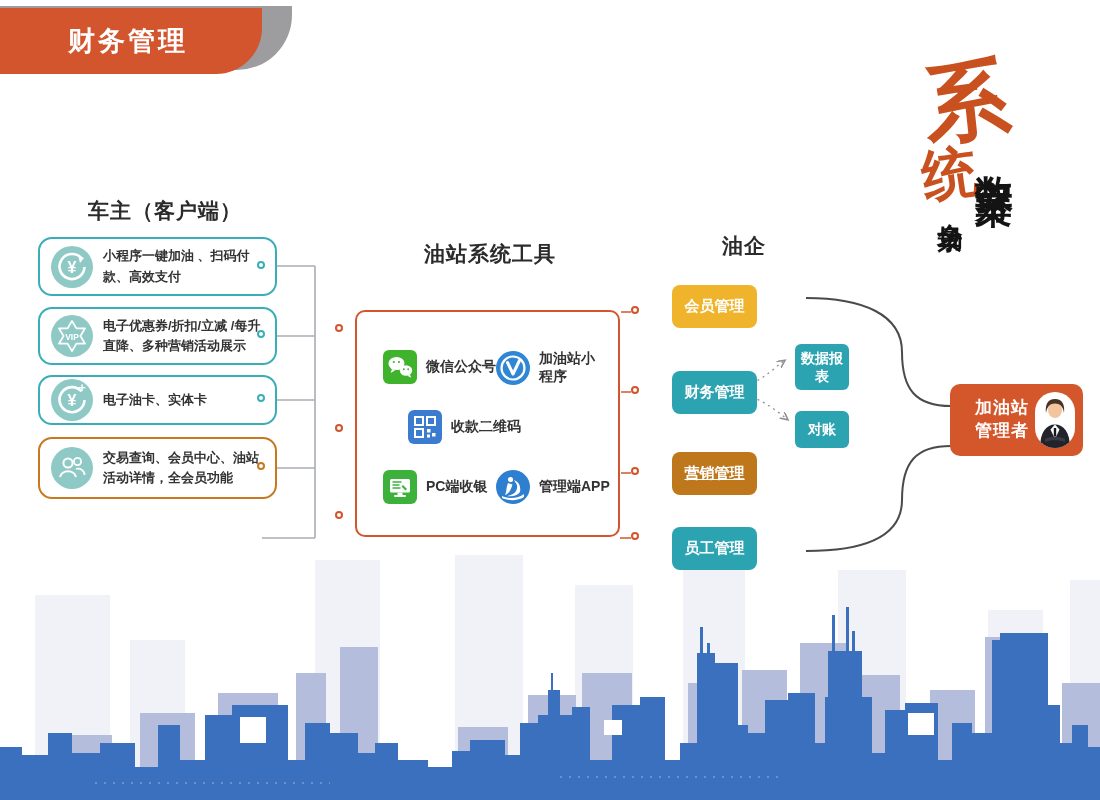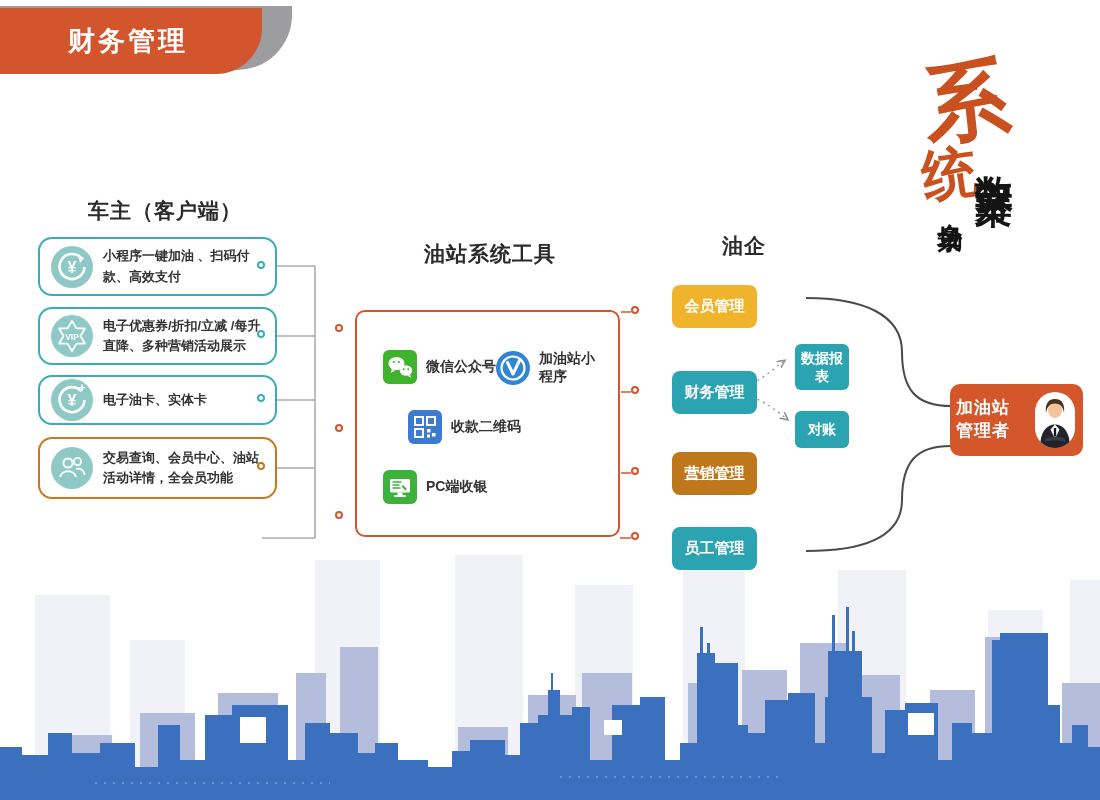--- a/index.html
+++ b/index.html
@@ -45,21 +45,21 @@
             color:#fff; font-size:15px; font-weight:bold; z-index:2; white-space:nowrap;text-align:center; }
   .m-yellow { background:#efb42c; }
   .m-teal   { background:#2ba3b1; }
   .m-brown  { background:#bf771c; }
   .output { left:795px; width:54px; border-radius:6px; background:#2ba3b1; color:#fff; font-size:14px; font-weight:bold;
             display:flex; align-items:center; justify-content:center; text-align:center; line-height:1.3; z-index:2; }
 
   
   .manager { left:950px; top:384px; width:133px; height:72px; background:#d4572b; border-radius:10px; z-index:2;
              display:flex; align-items:center; }
-  .manager-label { color:#fff; font-size:17px; font-weight:bold; line-height:1.35; padding-left:6px; letter-spacing:1px; }
+  .manager-label { color:#fff; font-size:17px; font-weight:bold; line-height:1.35; padding-left:25px; letter-spacing:1px; }
   .avatar-pill { position:absolute; right:8px; top:8px; width:40px; height:56px; background:#fff; border-radius:20px; overflow:hidden; }
 
   svg.connectors { left:0; top:0; z-index:1; }
   svg.skyline { left:0; top:555px; z-index:0; }
 </style>
 </head>
 <body>
 
 <div id="canvas">
 
@@ -193,20 +193,30 @@
       <rect width="34" height="34" rx="6" fill="#3cb23c"></rect>
       <rect x="7" y="9" width="20" height="13.5" rx="1.5" fill="#fff"></rect>
       <path d="M9.5 12 h9 M9.5 15 h7 M9.5 18 h8" stroke="#3cb23c" stroke-width="1.4"></path>
       <path d="M20 15 l4 4 l-1.5 1.5 l-4-4 Z" fill="#3cb23c"></path>
       <rect x="14.5" y="22.5" width="5" height="2.5" fill="#fff"></rect>
       <rect x="11" y="25" width="12" height="2" rx="1" fill="#fff"></rect>
     </svg>
     <div class="tool-label" style="width:86px; white-space:nowrap;">PC端收银</div>
   </div>
 
+  <div class="abs tool-item" style="left:496px; top:470px;">
+    <svg width="34" height="34" viewBox="0 0 34 34">
+      <circle cx="17" cy="17" r="17" fill="#2e7fd0"></circle>
+      <circle cx="14.5" cy="9.5" r="2.6" fill="#fff"></circle>
+      <path d="M12 13 C10 17 11 21 9 25 C14 23 15 19 16.5 14.5 Z" fill="#fff"></path>
+      <path d="M18 10 C23 12 25 16 24 22 C21 26 16 27 11 26 C18 25 22 21 21 15 Z" fill="#fff"></path>
+      <path d="M6 26 C12 29 22 29 28 24 L28 27 C22 31 12 31 6 28 Z" fill="#fff"></path>
+    </svg>
+    <div class="tool-label" style="width:80px; white-space:nowrap;">管理端APP</div>
+  </div>
 
   <div class="abs sec-title" style="left:722px; top:232px;">油企</div>
 
   <div class="abs module m-yellow" style="top:285px;">会员管理</div>
   <div class="abs module m-teal" style="top:371px;">财务管理</div>
   <div class="abs module m-brown" style="top:452px;text-decoration:underline;">营销管理</div>
   <div class="abs module m-teal" style="top:527px;">员工管理</div>
 
   <div class="abs output" style="top:344px; height:46px;">数据报表</div>
   <div class="abs output" style="top:411px; height:37px;">对账</div>

